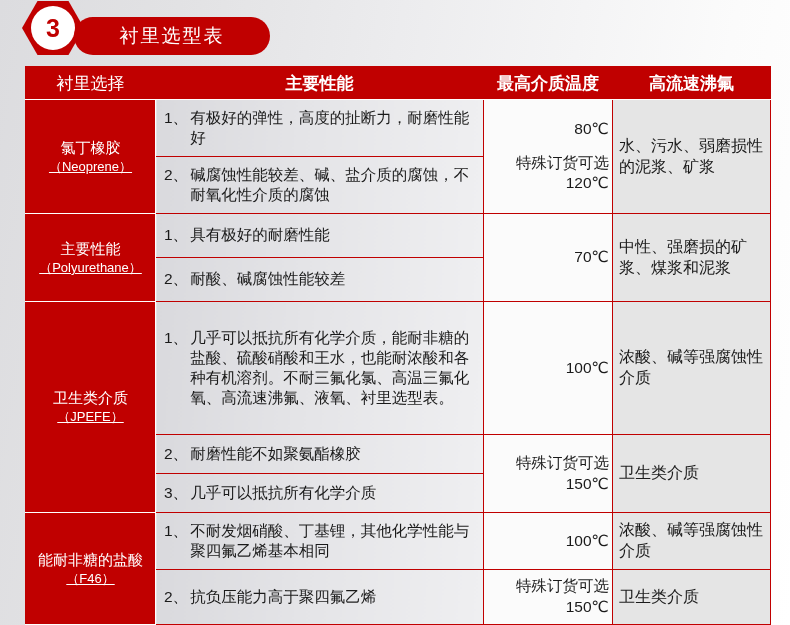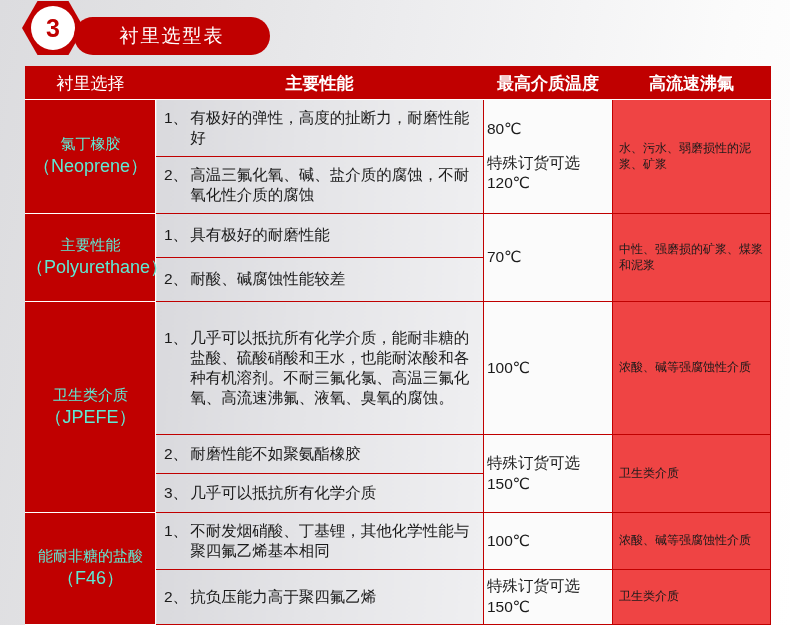--- a/index.html
+++ b/index.html
@@ -60,59 +60,59 @@
     font-size:17px;
     font-weight:normal;
     height:32px;
     border-color:#c00000;
     border-bottom:1px solid #ffffff;
   }
   .hrow th.sep{ border-left:1px solid #ffffff;font-weight:bold; }
 
   td.lining{
     background:#c00000;
-    color:#5eead4;
+    color:#ffffff;
     text-align:center;
     font-size:15px;
     line-height:1.35;
     border-color:#ffffff;
     border-left:1px solid #c00000;
     border-right:1px solid #ffffff;
   }
-  td.lining .en{ font-size:18px; display:block; }
+  td.lining .en{ font-size:13px; display:block;text-decoration:underline; }
 
   td.perf{
     background:linear-gradient(95deg,#d9d9dd 0%,#e4e4e7 45%,#efeff1 100%);
     color:#1a1a1a;
     font-size:15.5px;
     line-height:1.3;
     padding:5px 6px 5px 8px;
     border-color:#c00000;
   }
   td.perf .item{
     display:flex;
   }
   td.perf .mk{ flex:0 0 auto; padding-right:2px; }
   td.perf .tx{ flex:1 1 auto; }
 
   td.temp{
     background:#fbfbfb;
     color:#1a1a1a;
     font-size:15.5px;
-    text-align:left;
+    text-align:right;
     line-height:1.35;
     padding:4px 3px;
     border-color:#c00000;
   }
   td.temp .gap{ display:block;height:13px; }
 
   td.scope{
-    background:#ef4444;
+    background:#e5e5e5;
     color:#1a1a1a;
-    font-size:12px;
+    font-size:16px;
     line-height:1.3;
     padding:5px 6px;
     border-color:#c00000;
   }
 </style>
 </head>
 <body>
 
 <div class="banner">
   <div class="badge">
@@ -157,21 +157,21 @@
       <span class="gap"></span>
       <div>特殊订货可选</div>
       <div>120℃</div>
     </td>
     <td class="scope" rowspan="2">水、污水、弱磨损性的泥浆、矿浆</td>
   </tr>
   <tr>
     <td class="perf" style="height:46px">
       <div class="item">
         <span class="mk">2、</span>
-        <span class="tx">高温三氟化氧、碱、盐介质的腐蚀，不耐氧化性介质的腐蚀</span>
+        <span class="tx">碱腐蚀性能较差、碱、盐介质的腐蚀，不耐氧化性介质的腐蚀</span>
       </div>
     </td>
   </tr>
 
   <tr>
     <td class="lining" rowspan="2">
       <div>主要性能</div>
       <div class="en">（Polyurethane）</div>
     </td>
     <td class="perf" style="height:33px">
@@ -195,21 +195,21 @@
   </tr>
 
   <tr>
     <td class="lining" rowspan="3">
       <div>卫生类介质</div>
       <div class="en">（JPEFE）</div>
     </td>
     <td class="perf" style="height:122px">
       <div class="item">
         <span class="mk">1、</span>
-        <span class="tx">几乎可以抵抗所有化学介质，能耐非糖的盐酸、硫酸硝酸和王水，也能耐浓酸和各种有机溶剂。不耐三氟化氯、高温三氟化氧、高流速沸氟、液氧、臭氧的腐蚀。</span>
+        <span class="tx">几乎可以抵抗所有化学介质，能耐非糖的盐酸、硫酸硝酸和王水，也能耐浓酸和各种有机溶剂。不耐三氟化氯、高温三氟化氧、高流速沸氟、液氧、衬里选型表。</span>
       </div>
     </td>
     <td class="temp">
       <div>100℃</div>
     </td>
     <td class="scope">浓酸、碱等强腐蚀性介质</td>
   </tr>
   <tr>
     <td class="perf" style="height:28px">
       <div class="item">

